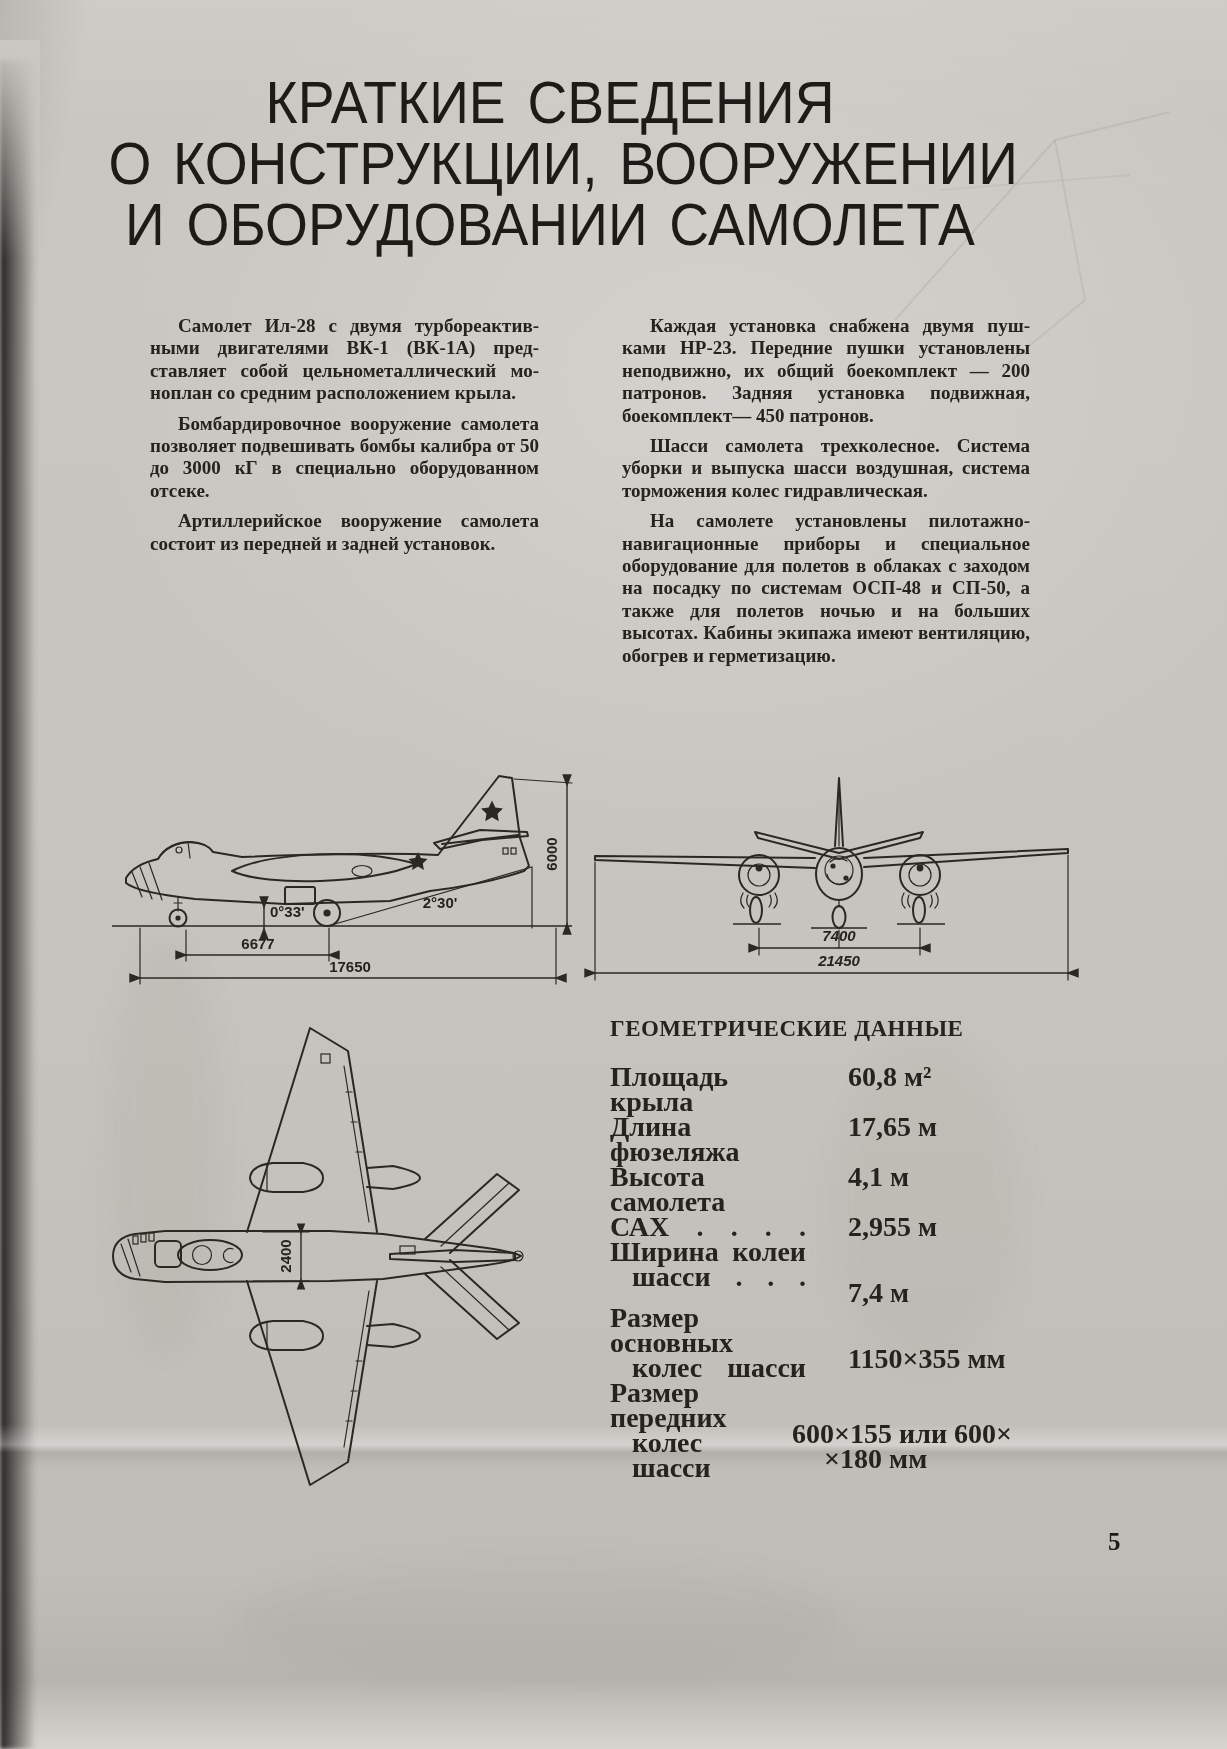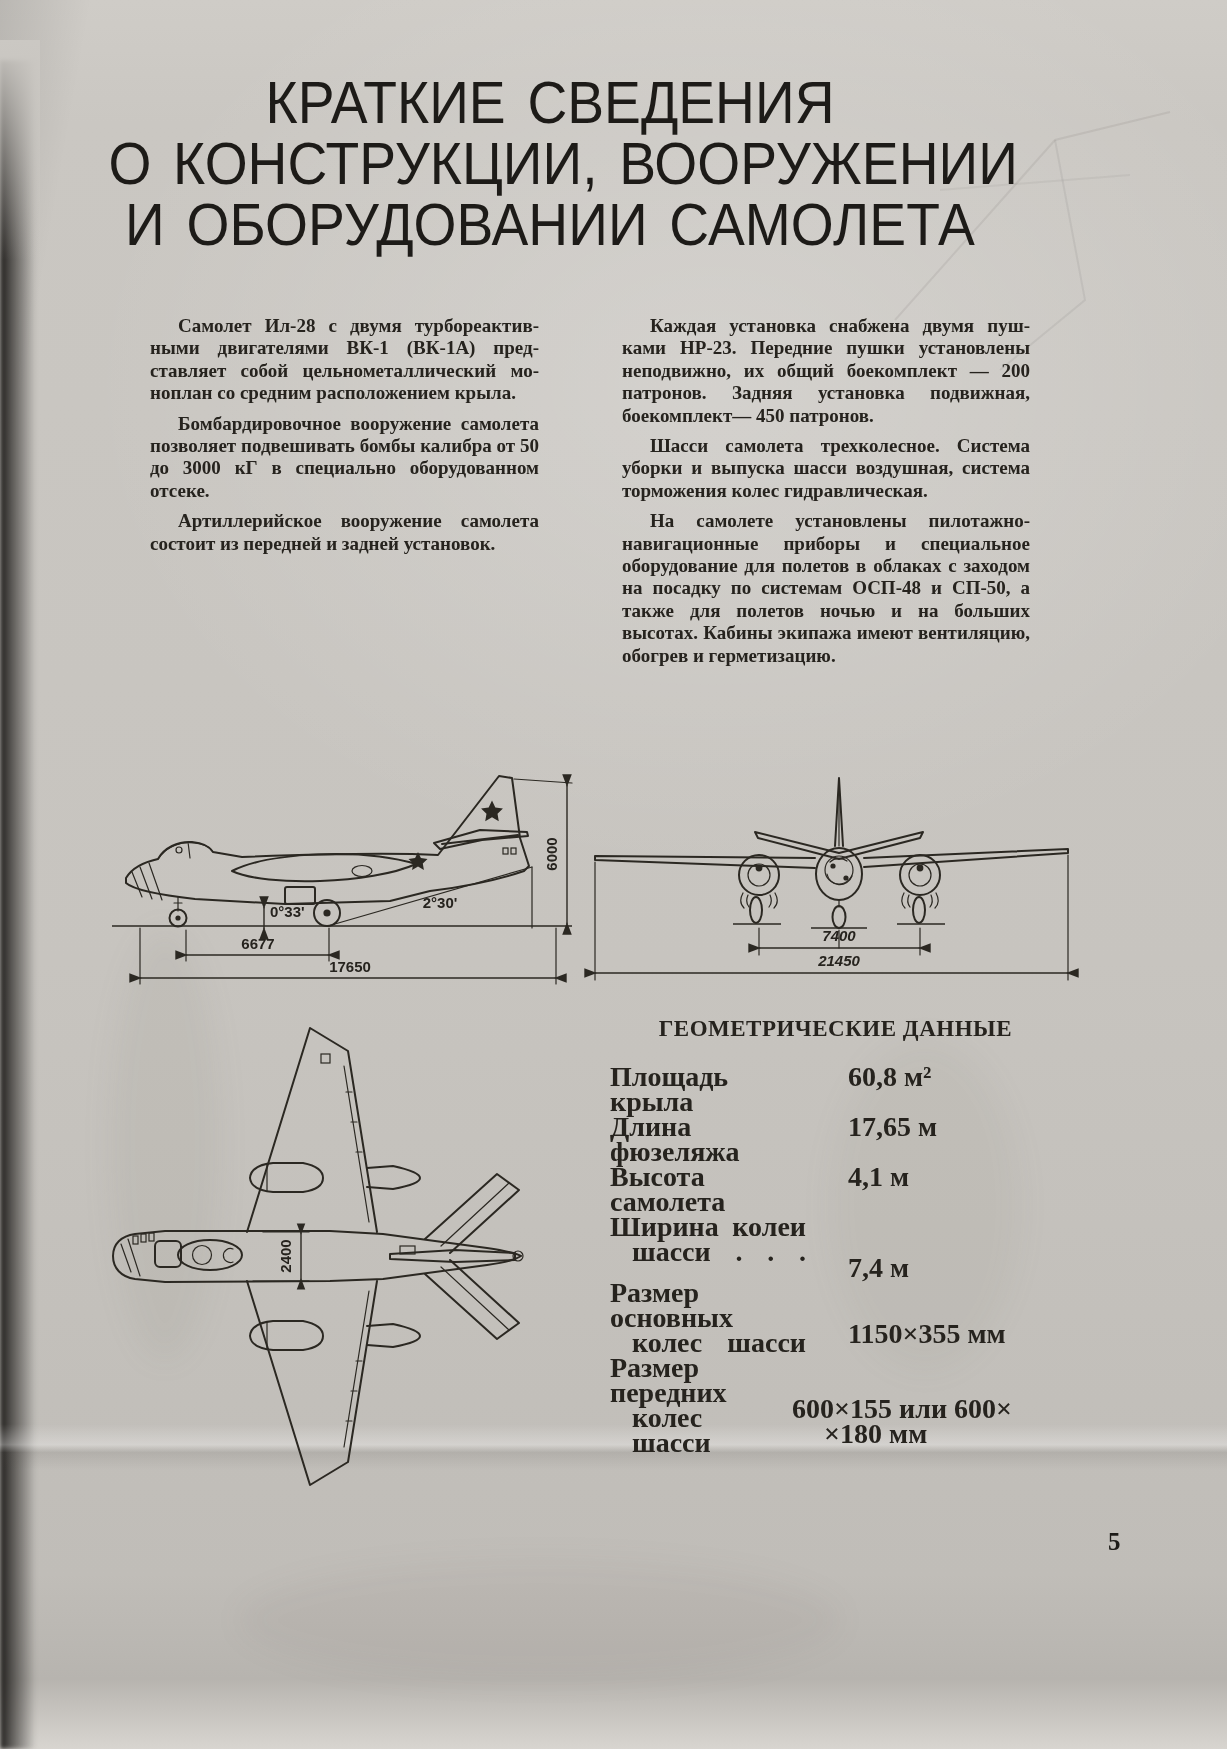--- a/index.html
+++ b/index.html
@@ -44,21 +44,21 @@
   .d-top{left:95px;top:1022px;}
   svg{display:block;overflow:visible;}
   .ink{stroke:#2b2822;fill:none;stroke-width:2;stroke-linejoin:round;stroke-linecap:round;}
   .thin{stroke:#2b2822;fill:none;stroke-width:1.2;stroke-linecap:round;}
   .dim{stroke:#2b2822;fill:none;stroke-width:1.4;}
   .fillink{fill:#2b2822;stroke:none;}
   svg text{font-family:"Liberation Sans",sans-serif;font-weight:700;fill:#26231e;font-size:15px;}
 
   
   .geo{position:absolute;left:610px;top:1016px;width:402px;font-weight:700;color:#26231e;}
-  .geo-head{font-size:23px;letter-spacing:0.5px;text-align:right;margin-bottom:22px;white-space:nowrap;}
+  .geo-head{font-size:23px;letter-spacing:0.5px;text-align:left;margin-bottom:22px;white-space:nowrap;}
   .grow{display:flex;font-size:28px;line-height:25px;gap:12px;}
   .gl{width:196px;}
   .gl .l1,.gl .l2{text-align:justify;text-align-last:justify;}
   .gl .l2{padding-left:22px;}
   .gv{margin-left:30px;white-space:nowrap;}
   .tall .gv{margin-top:41px;}
   .v2{padding-left:32px;}
 
   .pageno{position:absolute;left:1108px;top:1528px;font-size:25px;font-weight:700;color:#1d1b18;}
 </style>
@@ -263,20 +263,26 @@
           <div class="l1">Длина фюзеляжа</div>
         </div>
       <div class="gv">17,65 м</div>
     </div>
     <div class="grow">
       <div class="gl">
           <div class="l1">Высота самолета</div>
         </div>
       <div class="gv">4,1 м</div>
     </div>
+    <div class="grow">
+      <div class="gl">
+          <div class="l1">САХ . . . .</div>
+        </div>
+      <div class="gv">2,955 м</div>
+    </div>
     <div class="grow tall">
       <div class="gl">
         <div class="l1">Ширина колеи</div>
         <div class="l2">шасси . . .</div>
       </div>
       <div class="gv">7,4 м</div>
     </div>
     <div class="grow tall">
       <div class="gl">
         <div class="l1">Размер основных</div>

